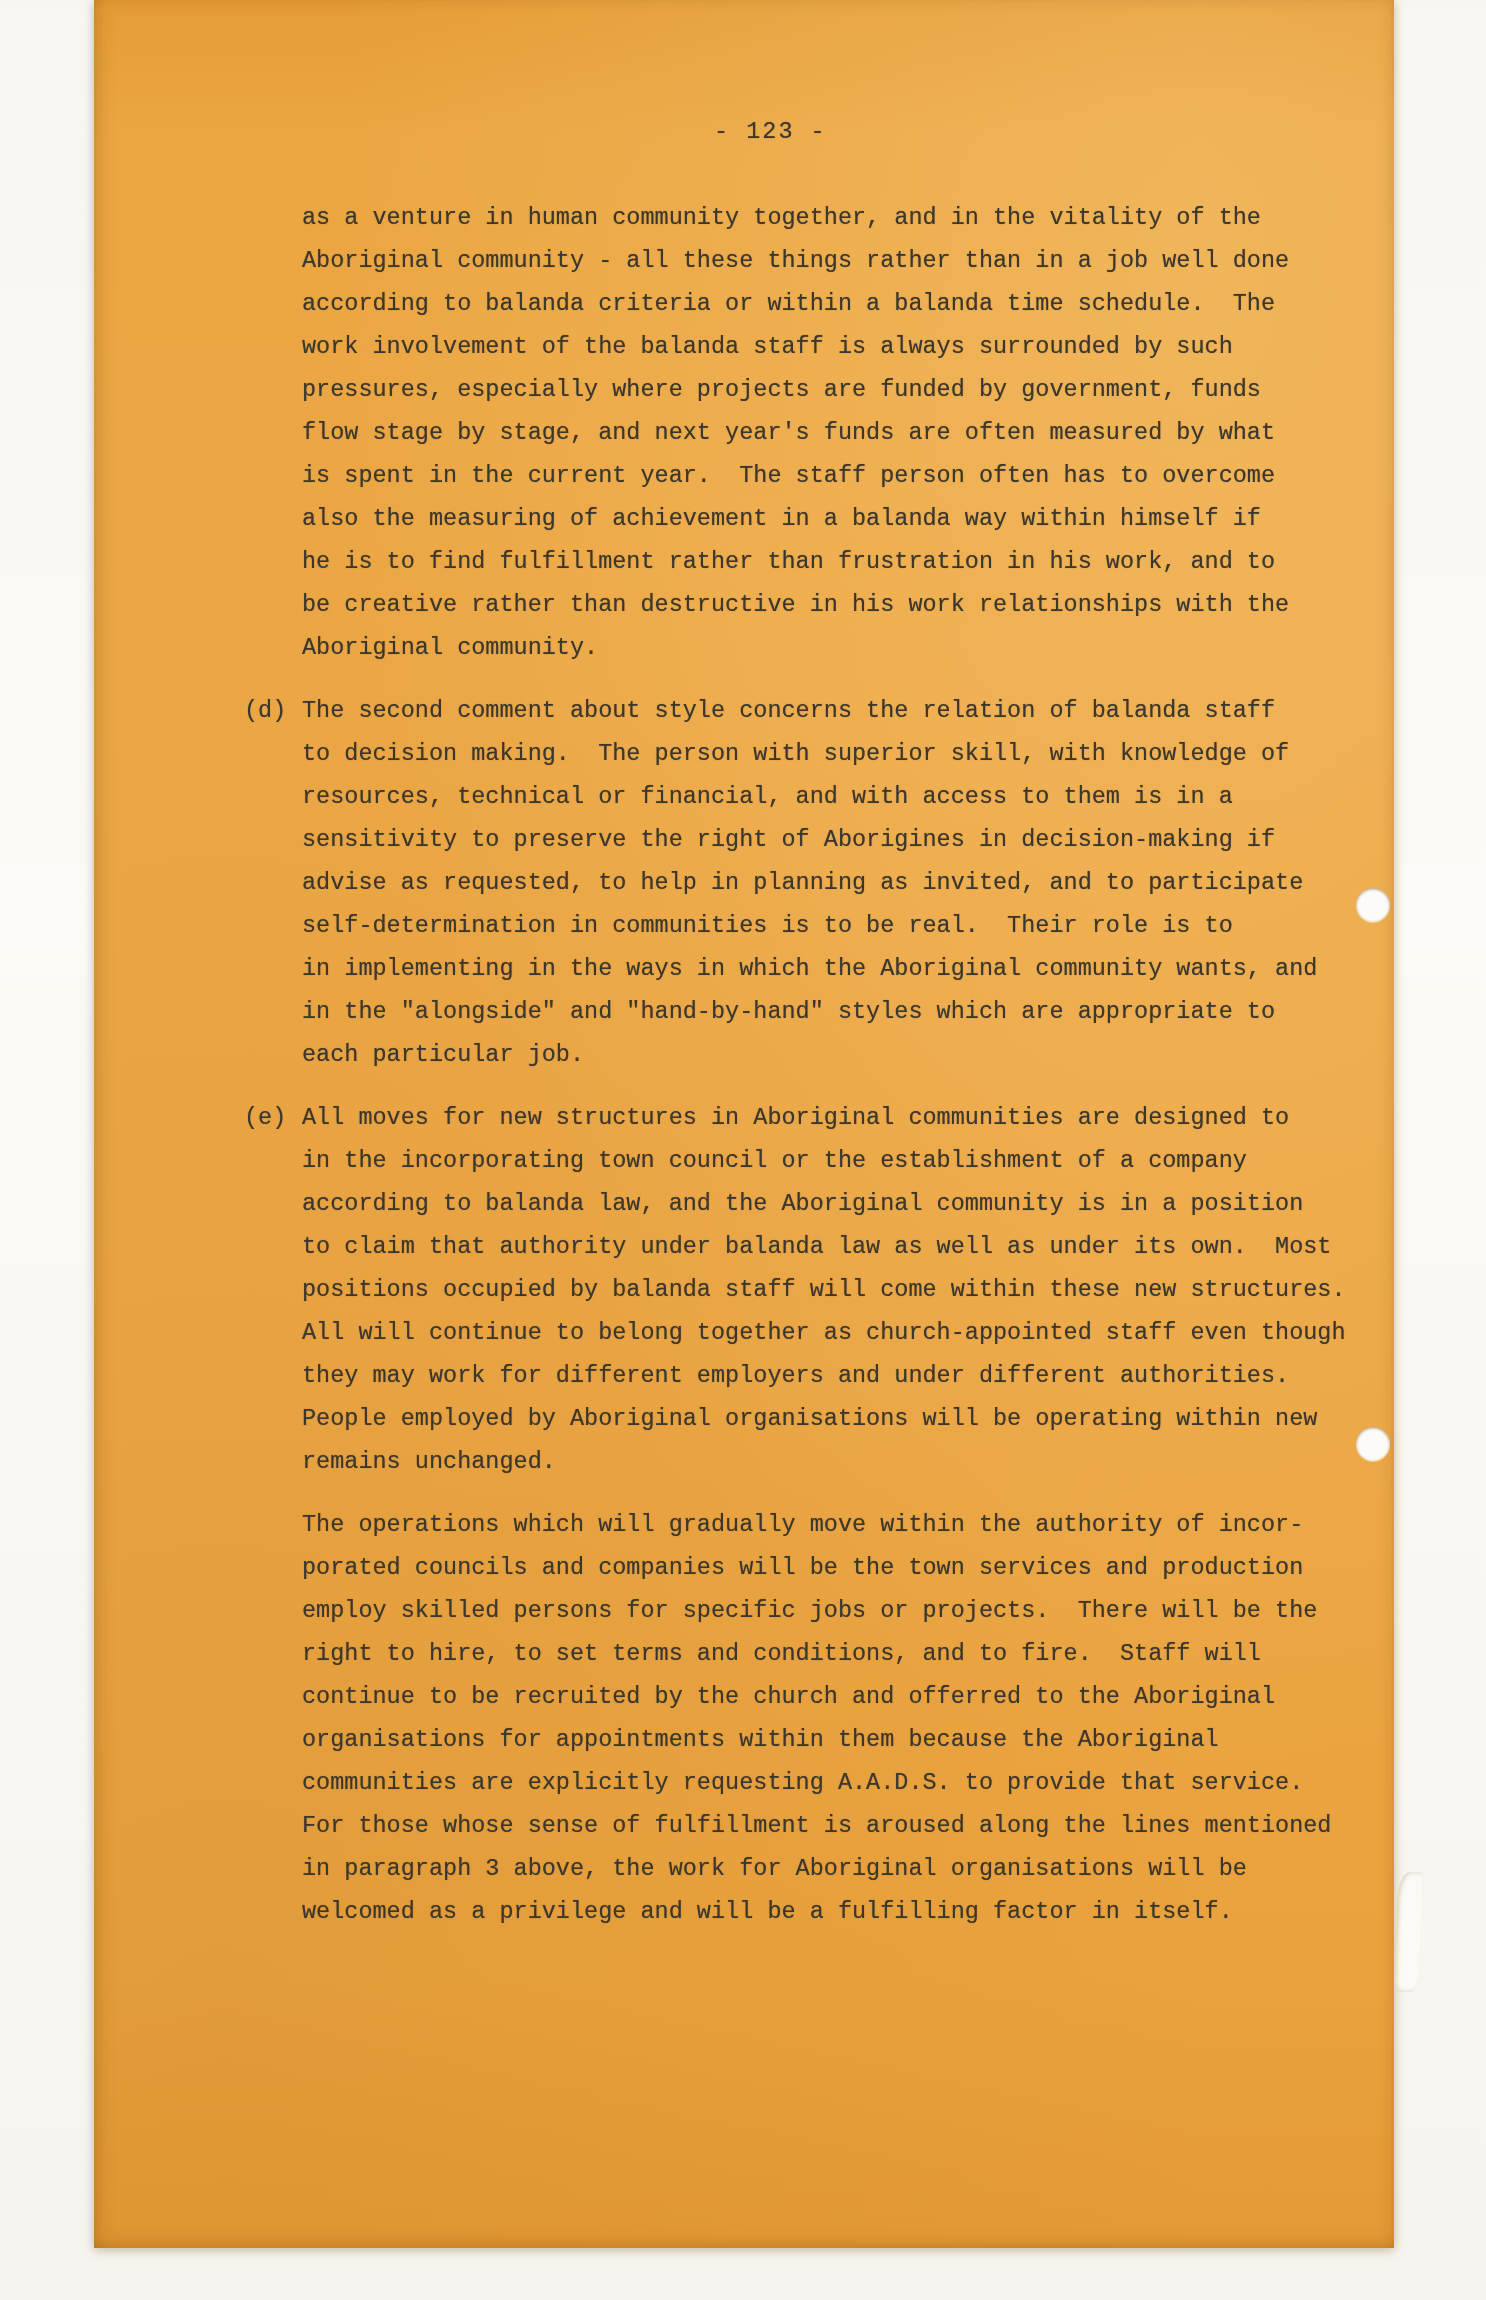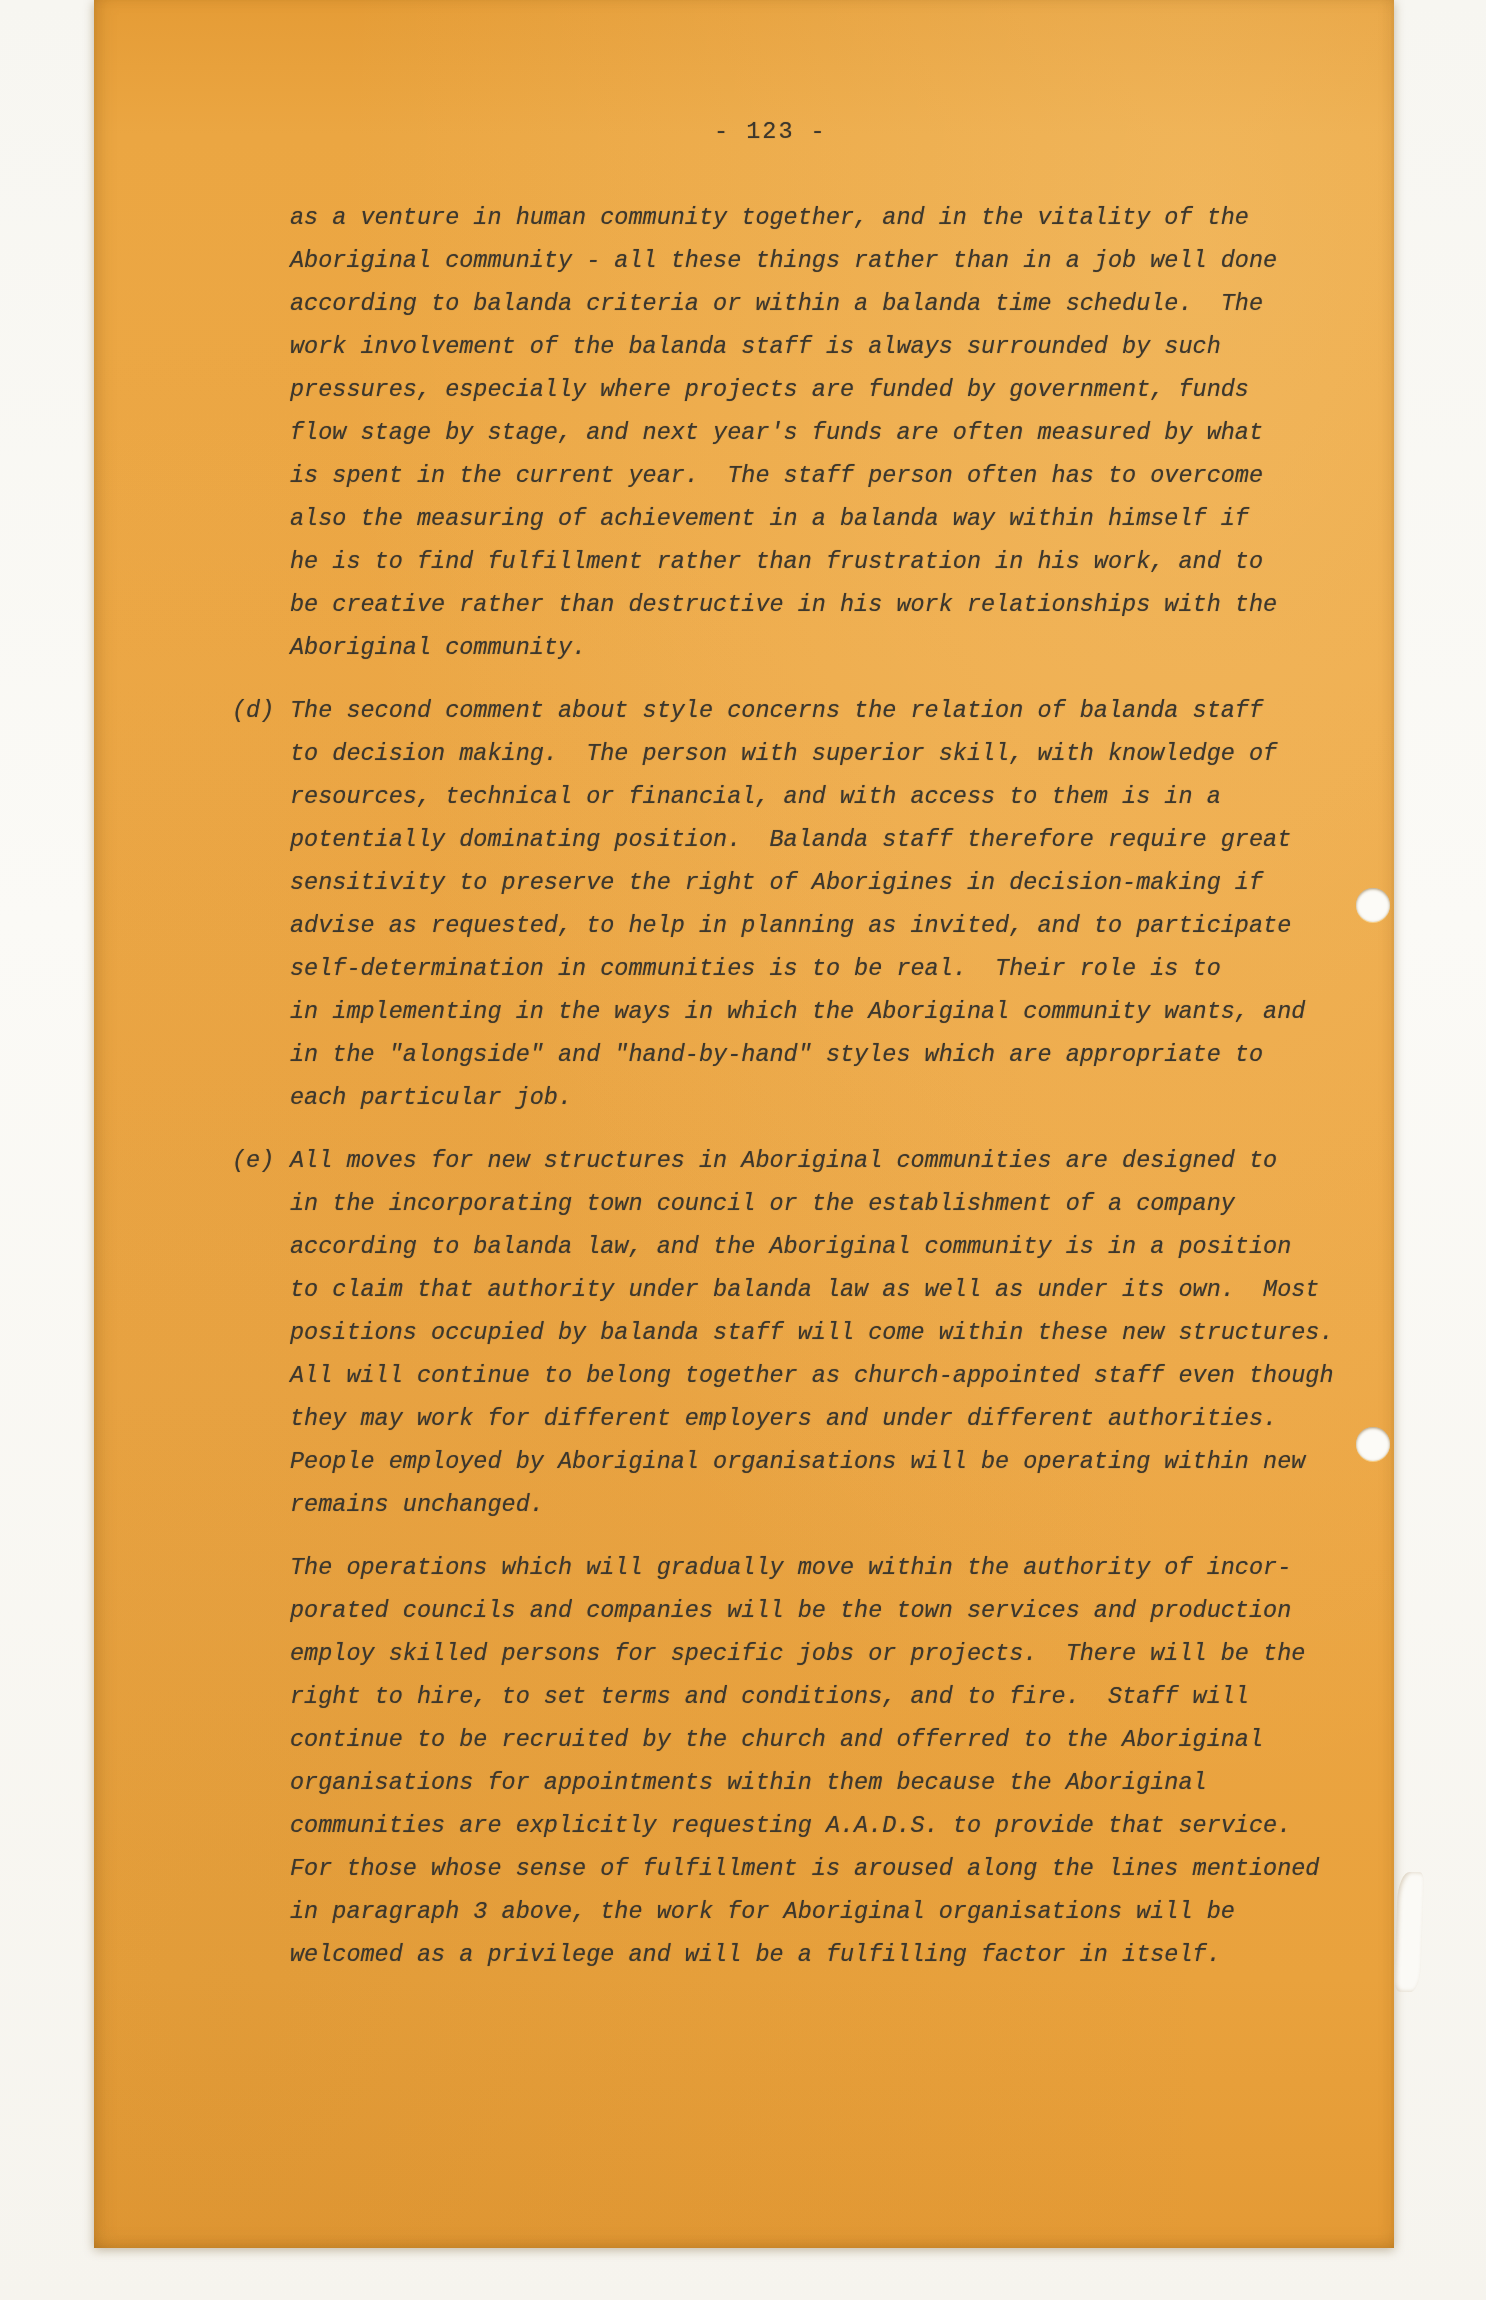--- a/index.html
+++ b/index.html
@@ -46,22 +46,21 @@
     top: 196px;
     width: 1180px;
     color: #3c372d;
     font-size: 23.5px;
     text-shadow: 0 0 1px rgba(55, 48, 35, 0.5);
   }
 
   .paragraph {
     display: flex;
     align-items: flex-start;
-    margin: 0 0 20px 0;
-    font-style: italic;
+    margin: 0 0 20px 12px;
   }
 
   .para-label {
     width: 58px;
     flex: 0 0 58px;
     line-height: 43px;
     white-space: pre;
   }
 
   .para-lines {
@@ -118,21 +117,20 @@
           <div class="line">be creative rather than destructive in his work relationships with the</div>
           <div class="line">Aboriginal community.</div>
         </div>
       </div>
       <div class="paragraph">
         <div class="para-label">(d)</div>
         <div class="para-lines">
           <div class="line">The second comment about style concerns the relation of balanda staff</div>
           <div class="line">to decision making.  The person with superior skill, with knowledge of</div>
           <div class="line">resources, technical or financial, and with access to them is in a</div>
-          <div class="line">potentially dominating position.  Balanda staff therefore require great</div>
           <div class="line">sensitivity to preserve the right of Aborigines in decision-making if</div>
           <div class="line">advise as requested, to help in planning as invited, and to participate</div>
           <div class="line">self-determination in communities is to be real.  Their role is to</div>
           <div class="line">in implementing in the ways in which the Aboriginal community wants, and</div>
           <div class="line">in the "alongside" and "hand-by-hand" styles which are appropriate to</div>
           <div class="line">each particular job.</div>
         </div>
       </div>
       <div class="paragraph">
         <div class="para-label">(e)</div>

